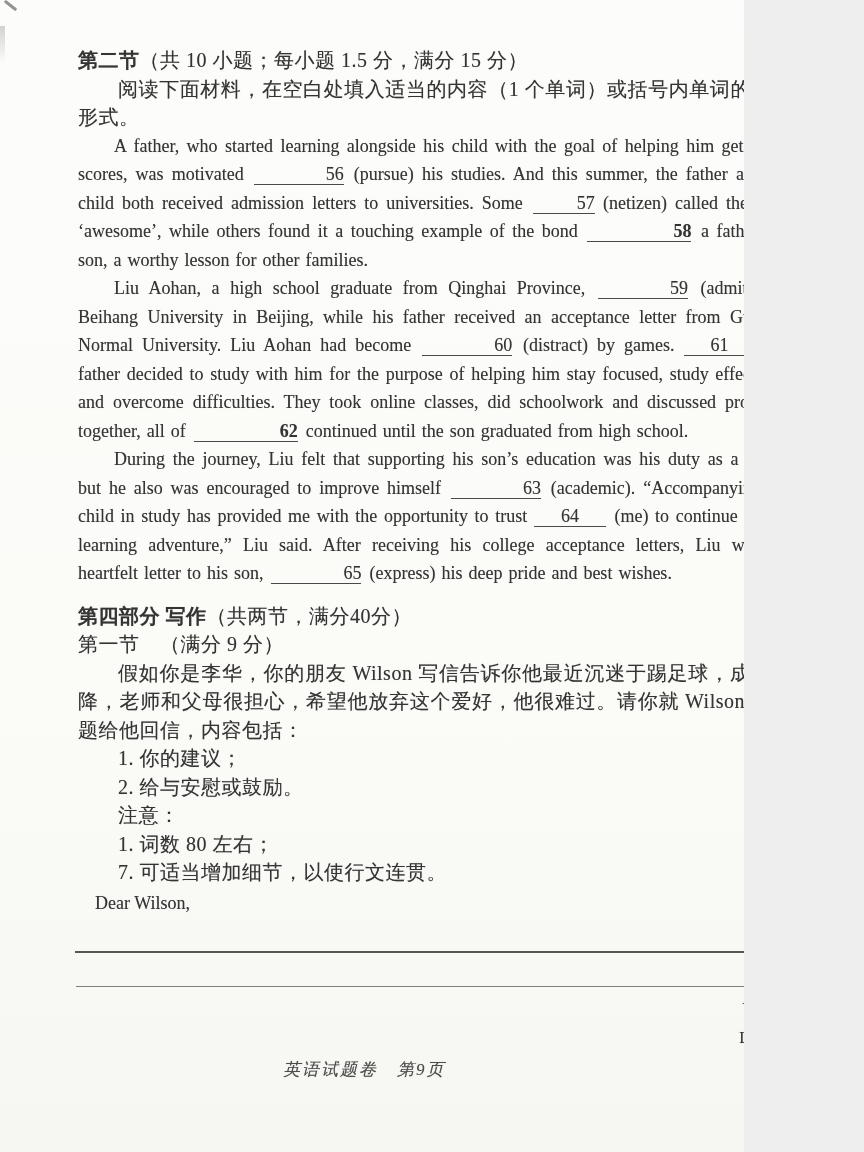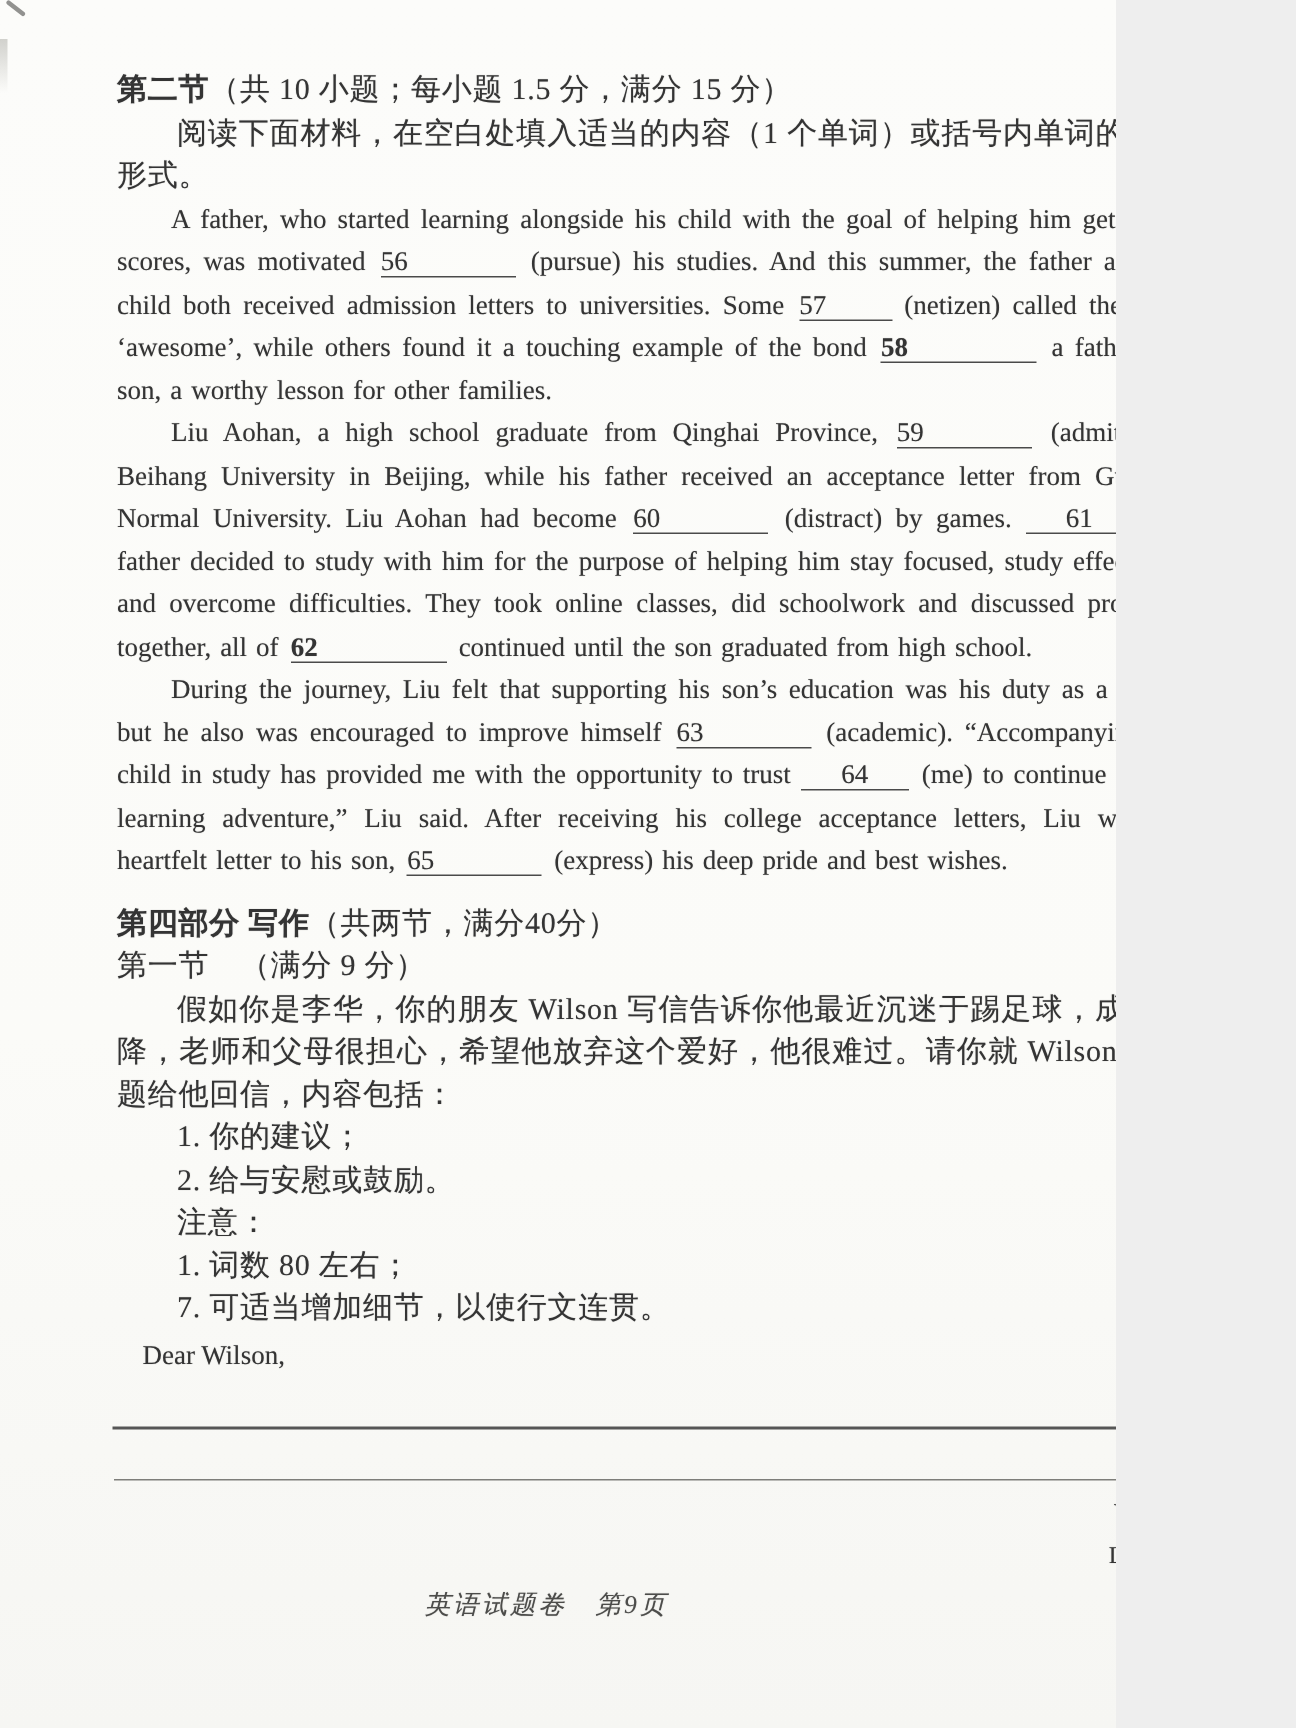--- a/index.html
+++ b/index.html
@@ -51,21 +51,21 @@
     margin: 0;
     word-spacing: 1.5px;
   }
   .gap { margin-top: 14px; }
   .li { padding-left: 40px; }
   .blank {
     display: inline-block;
     min-width: 90px;
     margin: 0 2px;
     border-bottom: 1.4px solid #4a4a4a;
-    text-align: left;
+    text-align: right;
     text-indent: 0;
     line-height: 20px;
   }
   .blank.start { min-width: 72px; text-align: center; margin-left: 0; }
   .blank.wide  { min-width: 104px; font-weight: bold; }
   .blank.end   { min-width: 62px; margin-right: 0; }
   .salutation { font-size: 18px; line-height: 28.5px; margin-left: 17px; margin-top: 2px; }
   .write-line { height: 0; }
   .write-line.l1 {
     margin-top: 34px; margin-left: -3px; width: 707px;

